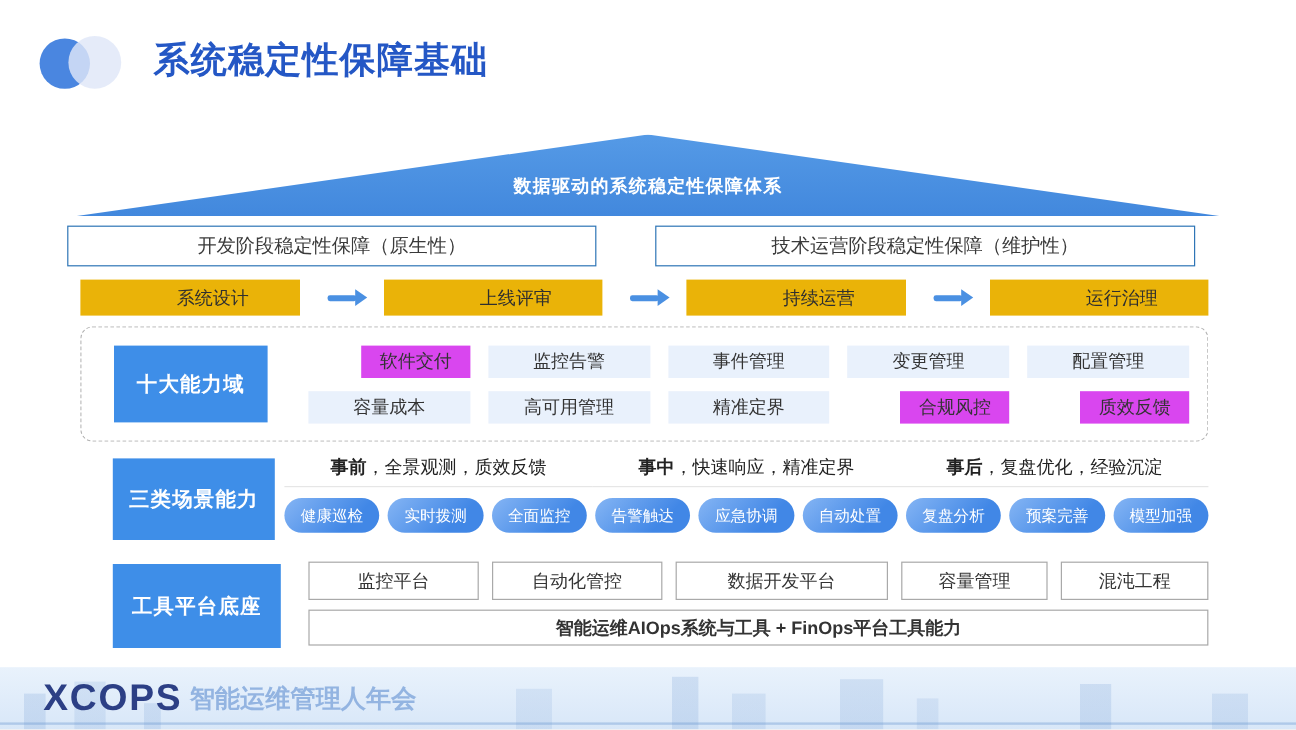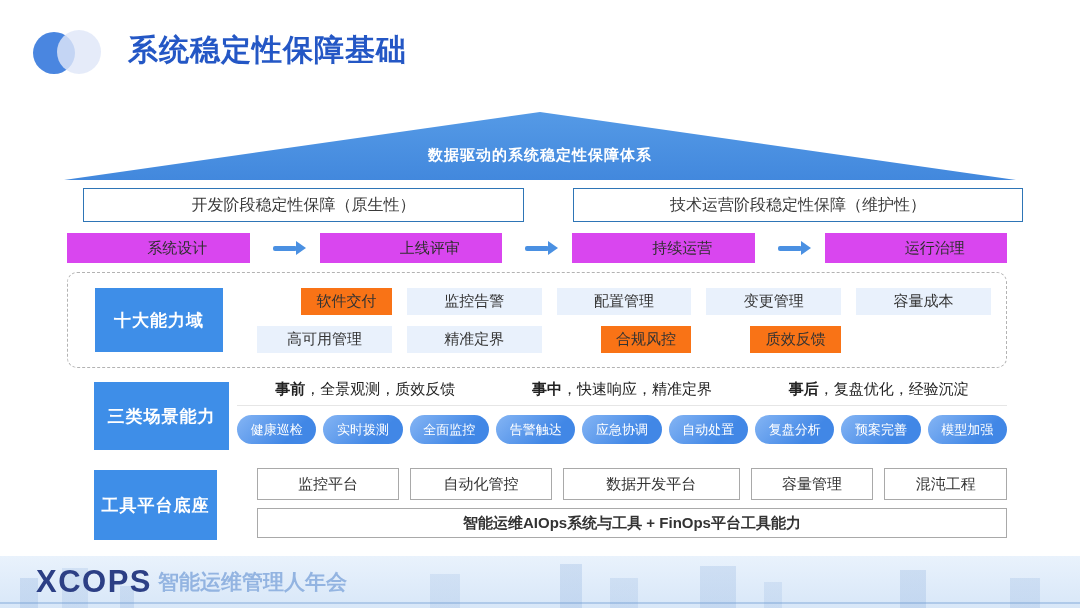--- a/index.html
+++ b/index.html
@@ -17,67 +17,67 @@
     border-radius:50%; background:rgba(223,231,248,0.82); }
   .page-title { position:absolute; left:128px; top:30px;
     font-size:30px; font-weight:bold; color:#2457c5; letter-spacing:1px; }
   
   .roof { position:absolute; left:64px; top:112px; width:952px; height:68px;
     background:linear-gradient(180deg,#559ae6 0%,#4288dd 100%);
     clip-path:polygon(50% 0%,100% 100%,0% 100%);
     display:flex; align-items:flex-end; justify-content:center; padding-bottom:15px; }
   .roof-text { color:#ffffff; font-size:15px; font-weight:bold; letter-spacing:1px; }
   
-  .stage-row { position:absolute; left:83px; top:188px; width:940px; height:39px;
+  .stage-row { position:absolute; left:56px; top:188px; width:940px; height:39px;
     display:flex; justify-content:space-between;gap:48px; }
   .stage-box { height:34px; border:1.5px solid #2e75b6; background:#ffffff;
     display:flex; align-items:center; justify-content:center;
     font-size:16px; color:#3a3a3a; }
   .stage-box.left { width:441px; }
   .stage-box.right { width:450px; }
   
   .flow-row { position:absolute; left:67px; top:233px; width:940px; height:30px;
     display:flex; align-items:center; }
-  .flow-box { flex:1; height:30px; background:#d946ef;
+  .flow-box { flex:1; height:30px; background:#eab308;
     display:flex; align-items:center; justify-content:center;
     font-size:15px; color:#2f2f2f;padding-left:38px; }
   .arrow-wrap { width:70px; display:flex; align-items:center; justify-content:center; }
   .arrow { position:relative; width:24px; height:5px; background:#4a90e2; border-radius:2px; }
   .arrow::after { content:""; position:absolute; right:-9px; top:-5px;
     border-left:10px solid #4a90e2; border-top:7.5px solid transparent;
     border-bottom:7.5px solid transparent; }
   
   .cap-section { position:absolute; left:67px; top:272px; width:940px; height:96px;
     border:1px dashed #b3b3b3; border-radius:10px; }
   .blue-label { background:#3e8ee8; color:#ffffff; font-weight:bold;
     display:flex; align-items:center; justify-content:center;
     font-size:17px; letter-spacing:1px; }
   .cap-label { position:absolute; left:27px; top:15px; width:128px; height:64px; }
   .cap-grid { position:absolute; left:189px; right:15px; top:15px;
     display:grid; grid-template-columns:repeat(5,1fr);
     column-gap:15px; row-gap:11px; }
   .cap-item { height:27px; display:flex; align-items:center; justify-content:center;
     font-size:15px; color:#333333; }
   .cap-item.v-blue { background:#e9f1fc; }
-  .cap-item.v-gray { background:#f97316;margin-left:44px; }
+  .cap-item.v-gray { background:#d946ef;margin-left:44px; }
   
   .scene-section { position:absolute; left:67px; top:380px; width:940px; height:72px; }
   .scene-label { position:absolute; left:27px; top:2px; width:135px; height:68px; }
   .scene-right { position:absolute; left:170px; right:0; top:0; }
   .scene-headers { display:flex; }
   .scene-header { flex:1; text-align:center; font-size:15px; color:#222222;
     padding-bottom:6px; border-bottom:1px solid #e6e6e6; }
   .scene-header b { font-weight:bold; }
   .scene-pills { display:flex; gap:7px; margin-top:9px; }
   .pill { flex:1; height:29px; border-radius:15px;
     background:linear-gradient(135deg,#85b5f4 0%,#4187e6 70%);
     color:#ffffff; font-size:13px; display:flex; align-items:center; justify-content:center; }
   
   .tools-section { position:absolute; left:67px; top:468px; width:940px; height:72px; }
-  .tools-label { position:absolute; left:27px; top:2px; width:123px; height:70px; }
+  .tools-label { position:absolute; left:27px; top:2px; width:140px; height:70px; }
   .tools-right { position:absolute; left:190px; right:0; top:0; }
   .tools-row { display:flex; gap:11px; }
   .tool-box { height:32px; background:#ffffff; border:1px solid #a9a9a9;
     display:flex; align-items:center; justify-content:center;
     font-size:15px; color:#333333; }
   .tool-box.fw1 { flex:1.16; } .tool-box.fw2 { flex:1.45; } .tool-box.fw3 { flex:1; }
   .tools-base { margin-top:8px; height:30px; background:#ffffff; border:1px solid #a9a9a9;
     display:flex; align-items:center; justify-content:center;
     font-size:15px; font-weight:600; color:#333333; }
   
@@ -139,22 +139,23 @@
         <span class="arrow"></span>
       </div>
     <div class="flow-box">运行治理</div>
   </div>
 
   <div class="cap-section">
     <div class="blue-label cap-label">十大能力域</div>
     <div class="cap-grid">
       <div class="cap-item v-gray">软件交付</div>
       <div class="cap-item v-blue">监控告警</div>
+      <div class="cap-item v-blue">事件管理</div>
+      <div class="cap-item v-blue">变更管理</div>
       <div class="cap-item v-blue">配置管理</div>
-      <div class="cap-item v-blue">变更管理</div>
       <div class="cap-item v-blue">容量成本</div>
       <div class="cap-item v-blue">高可用管理</div>
       <div class="cap-item v-blue">精准定界</div>
       <div class="cap-item v-gray">合规风控</div>
       <div class="cap-item v-gray">质效反馈</div>
     </div>
   </div>
 
   <div class="scene-section">
     <div class="blue-label scene-label">三类场景能力</div>

